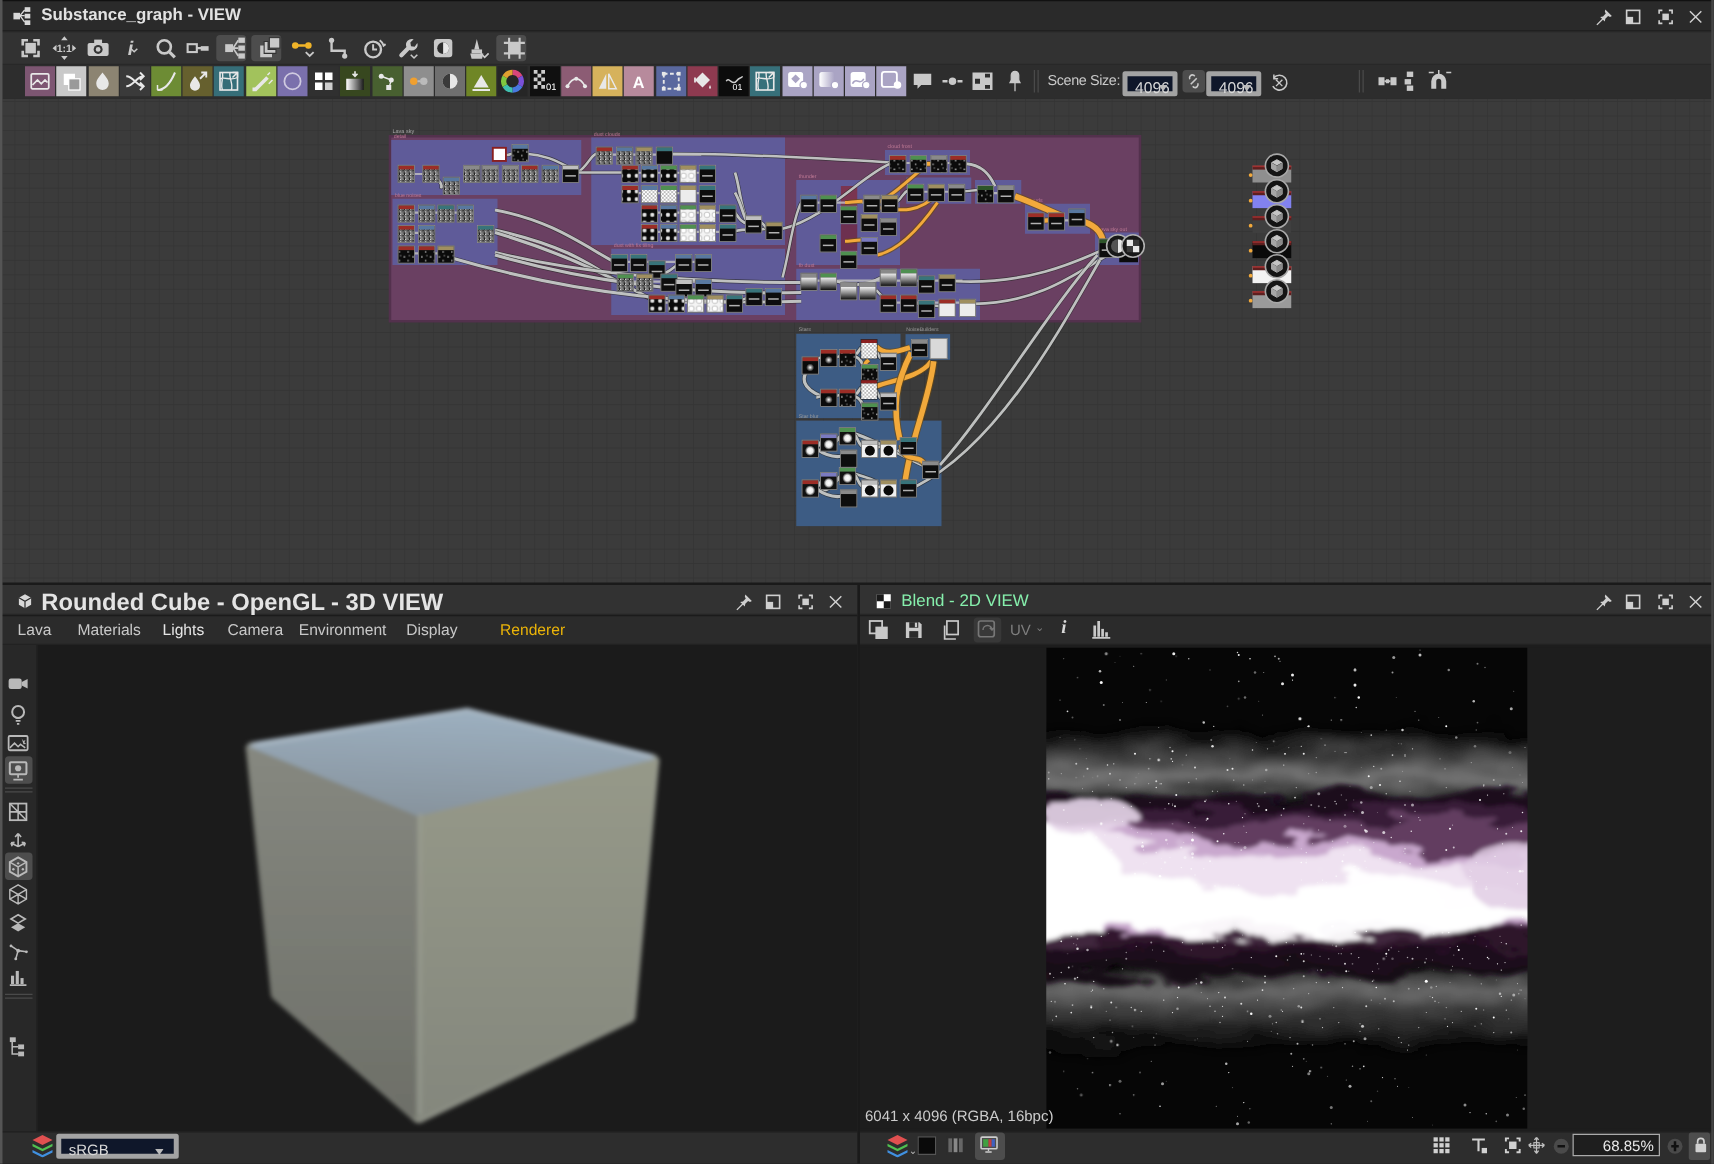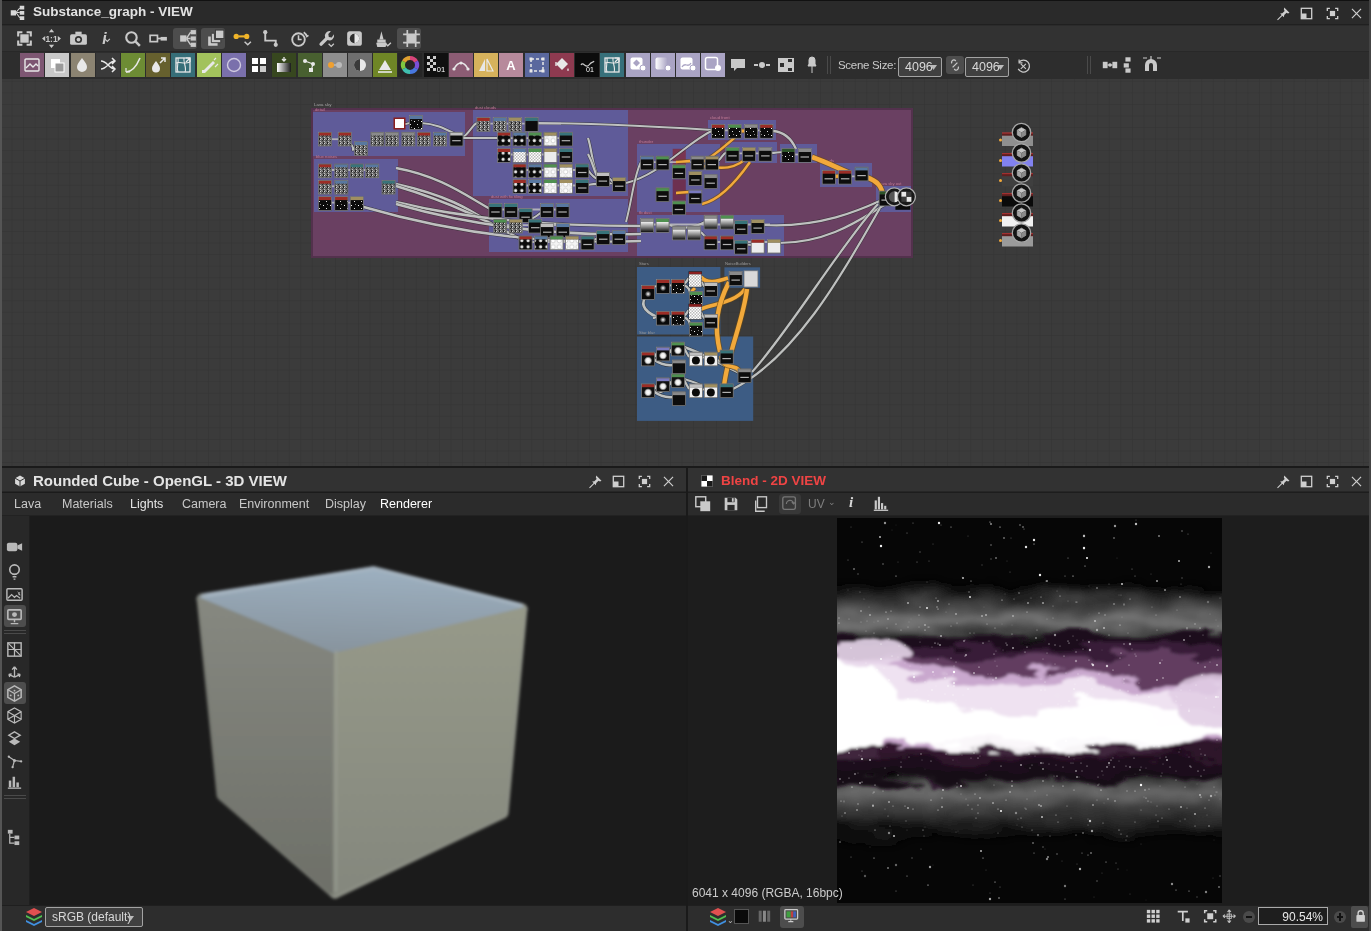--- a/index.html
+++ b/index.html
@@ -1,15 +1,15 @@
 <!DOCTYPE html>
 <html><head><meta charset="utf-8"><style>
 *{margin:0;padding:0;box-sizing:border-box}
 body{width:1371px;height:931px;background:#2b2b2b;font-family:"Liberation Sans",sans-serif;overflow:hidden;position:relative}
-.dd{position:absolute;height:20px;background:#404040;border:1px solid #a3a3a3;border-radius:2px;color:#d8d8d8;font-size:12.5px;padding:1px 6px;line-height:17px}
+.dd{position:absolute;height:20px;background:#0f172a;border:4px solid #a3a3a3;border-radius:2px;color:#d8d8d8;font-size:12.5px;padding:1px 6px;line-height:17px}
 .chv{position:absolute;right:4px;top:7px;width:7px;height:5px;background:#bbb;clip-path:polygon(0 0,100% 0,50% 100%)}
 </style></head><body>
 <div style="position:absolute;left:0;top:0;width:1371px;height:25px;background:#2a2a2a;border-top:1px solid #111;border-bottom:1px solid #202020"></div>
 <svg style="position:absolute;left:10px;top:5px" width="15" height="15" viewBox="0 0 20 20">
     <rect x="1" y="7" width="7" height="7" fill="#d8d8d8"></rect>
     <rect x="13" y="1" width="6" height="5" fill="#d8d8d8"></rect>
     <rect x="13" y="8" width="6" height="5" fill="#d8d8d8"></rect>
     <rect x="13" y="15" width="6" height="5" fill="#d8d8d8"></rect>
     <path d="M8,10 h5 M8,10 l5,-6 M8,10 l5,7" stroke="#d8d8d8" stroke-width="1.4" fill="none"></path>
   </svg>
@@ -1460,21 +1460,21 @@
     <path d="M1021.5,233.0 v4.8 l-4.2,-2.4 v-4.8 z" fill="#a5a5a5"></path>
   </svg>
 <div style="position:absolute;left:0;top:466px;width:1371px;height:2px;background:#1a1a1a"></div>
 
 <div style="position:absolute;left:0;top:468px;width:686px;height:463px;background:#1b1b1b"></div>
 <div style="position:absolute;left:0;top:468px;width:686px;height:24px;background:#323232;border-bottom:1px solid #262626"></div>
 <svg style="position:absolute;left:13px;top:474px" width="14" height="14" viewBox="0 0 20 20">
     <path d="M10,2 l7,4 v8 l-7,4 l-7,-4 V6 z" fill="#d8d8d8"></path>
     <path d="M3,6 l7,4 l7,-4 M10,10 v8" stroke="#2a2a2a" stroke-width="1.4" fill="none"></path>
   </svg>
-<span style="position:absolute;left:33px;top:472px;color:#e4e4e4;font-size:15px;font-weight:bold">Rounded Cube - OpenGL - 3D VIEW</span>
+<span style="position:absolute;left:33px;top:472px;color:#e4e4e4;font-size:19px;font-weight:bold">Rounded Cube - OpenGL - 3D VIEW</span>
 <svg style="position:absolute;left:588px;top:474px" width="15" height="15" viewBox="0 0 20 20">
     <path d="M11,2 l7,7 l-2,1 l-2,-1 l-3,3 l-0.5,3 l-2,-2 l-6,6 l-1,-1 l6,-6 l-2,-2 l3,-0.5 l3,-3 l-1,-2 z" fill="#cfcfcf"></path>
   </svg>
 <svg style="position:absolute;left:612px;top:475px" width="13" height="13" viewBox="0 0 20 20">
     <rect x="2" y="2" width="16" height="16" fill="none" stroke="#cfcfcf" stroke-width="2"></rect>
     <rect x="2" y="10" width="8" height="8" fill="#cfcfcf"></rect>
   </svg>
 <svg style="position:absolute;left:638px;top:475px" width="13" height="13" viewBox="0 0 20 20">
     <path d="M2,6 V2 h4 M14,2 h4 v4 M18,14 v4 h-4 M6,18 H2 v-4" stroke="#cfcfcf" stroke-width="2" fill="none"></path>
     <rect x="6" y="6" width="8" height="8" fill="#cfcfcf"></rect>
@@ -1482,21 +1482,21 @@
 <svg style="position:absolute;left:662px;top:475px" width="13" height="13" viewBox="0 0 20 20">
     <path d="M3,3 L17,17 M17,3 L3,17" stroke="#cfcfcf" stroke-width="1.8"></path>
   </svg>
 <div style="position:absolute;left:0;top:493px;width:686px;height:23px;background:#2b2b2b;border-bottom:1px solid #222"></div>
 <span style="position:absolute;left:14px;top:497px;color:#c8c8c8;font-size:12.5px">Lava</span>
 <span style="position:absolute;left:62px;top:497px;color:#c8c8c8;font-size:12.5px">Materials</span>
 <span style="position:absolute;left:130px;top:497px;color:#e5e5e5;font-size:12.5px">Lights</span>
 <span style="position:absolute;left:182px;top:497px;color:#c8c8c8;font-size:12.5px">Camera</span>
 <span style="position:absolute;left:239px;top:497px;color:#c8c8c8;font-size:12.5px">Environment</span>
 <span style="position:absolute;left:325px;top:497px;color:#c8c8c8;font-size:12.5px">Display</span>
-<span style="position:absolute;left:380px;top:497px;color:#ffffff;font-size:12.5px">Renderer</span>
+<span style="position:absolute;left:400px;top:497px;color:#eab308;font-size:12.5px">Renderer</span>
 <svg width="686" height="389" viewBox="0 516 686 389" style="position:absolute;left:0;top:516px">
 <defs>
 <linearGradient id="ctop" x1="0.5" y1="0" x2="0.35" y2="1">
         <stop offset="0" stop-color="#9cafbf"></stop>
         <stop offset="1" stop-color="#87939d"></stop>
       </linearGradient>
 <linearGradient id="cleft" x1="0" y1="0" x2="0" y2="1">
         <stop offset="0" stop-color="#868880"></stop>
         <stop offset="1" stop-color="#6d6f68"></stop>
       </linearGradient>
@@ -1597,21 +1597,21 @@
 
 <div style="position:absolute;left:688px;top:468px;width:683px;height:463px;background:#1d1d1d">
  <div style="position:absolute;left:0;top:0;width:683px;height:24px;background:#323232;border-bottom:1px solid #262626"></div>
  <div style="position:absolute;left:0;top:25px;width:683px;height:23px;background:#2b2b2b;border-bottom:1px solid #222"></div>
 </div>
 <svg style="position:absolute;left:700px;top:474px" width="14" height="14" viewBox="0 0 20 20">
     <rect x="2" y="2" width="16" height="16" fill="#ffffff"></rect>
     <rect x="2" y="2" width="8" height="8" fill="#1a1a1a"></rect>
     <rect x="10" y="10" width="8" height="8" fill="#1a1a1a"></rect>
   </svg>
-<span style="position:absolute;left:721px;top:473px;color:#ef4444;font-size:13.5px;font-weight:bold">Blend - 2D VIEW</span>
+<span style="position:absolute;left:721px;top:473px;color:#86efac;font-size:13.5px;font-weight:normal">Blend - 2D VIEW</span>
 <svg style="position:absolute;left:1276px;top:474px" width="15" height="15" viewBox="0 0 20 20">
     <path d="M11,2 l7,7 l-2,1 l-2,-1 l-3,3 l-0.5,3 l-2,-2 l-6,6 l-1,-1 l6,-6 l-2,-2 l3,-0.5 l3,-3 l-1,-2 z" fill="#cfcfcf"></path>
   </svg>
 <svg style="position:absolute;left:1300px;top:475px" width="13" height="13" viewBox="0 0 20 20">
     <rect x="2" y="2" width="16" height="16" fill="none" stroke="#cfcfcf" stroke-width="2"></rect>
     <rect x="2" y="10" width="8" height="8" fill="#cfcfcf"></rect>
   </svg>
 <svg style="position:absolute;left:1326px;top:475px" width="13" height="13" viewBox="0 0 20 20">
     <path d="M2,6 V2 h4 M14,2 h4 v4 M18,14 v4 h-4 M6,18 H2 v-4" stroke="#cfcfcf" stroke-width="2" fill="none"></path>
     <rect x="6" y="6" width="8" height="8" fill="#cfcfcf"></rect>
@@ -2493,21 +2493,21 @@
 <svg style="position:absolute;left:1203px;top:909px" width="17" height="17" viewBox="0 0 20 20">
     <path d="M2,5 V2 h3 M12,2 h3 v3 M15,12 v3 h-3 M5,15 H2 v-3" stroke="#d0d0d0" stroke-width="1.8" fill="none"></path>
     <rect x="5" y="5" width="7" height="7" fill="#d0d0d0"></rect>
   </svg>
 <svg style="position:absolute;left:1222px;top:909px" width="17" height="17" viewBox="0 0 20 20">
     <path d="M8.5,1 v15 M1,8.5 h15 M8.5,1 l-2,2.5 M8.5,1 l2,2.5 M8.5,16 l-2,-2.5 M8.5,16 l2,-2.5 M1,8.5 l2.5,-2 M1,8.5 l2.5,2 M16,8.5 l-2.5,-2 M16,8.5 l-2.5,2" stroke="#c0c0c0" stroke-width="1.2" fill="none"></path>
     <rect x="6" y="6" width="5" height="5" fill="none" stroke="#c0c0c0"></rect>
   </svg>
 <div style="position:absolute;left:1243px;top:911px;width:12px;height:12px;background:#4a4a4a;border-radius:6px"></div>
 <div style="position:absolute;left:1246px;top:916px;width:6px;height:2px;background:#111"></div>
-<div style="position:absolute;left:1258px;top:907px;width:70px;height:18px;background:#1e1e1e;border:1px solid #aaa;color:#e8e8e8;font-size:12px;text-align:right;padding-right:4px;line-height:18px">90.54%</div>
+<div style="position:absolute;left:1258px;top:907px;width:70px;height:18px;background:#1e1e1e;border:1px solid #aaa;color:#e8e8e8;font-size:12px;text-align:right;padding-right:4px;line-height:18px">68.85%</div>
 <div style="position:absolute;left:1334px;top:911px;width:12px;height:12px;background:#4a4a4a;border-radius:6px"></div>
 <div style="position:absolute;left:1337px;top:916px;width:6px;height:2px;background:#111"></div>
 <div style="position:absolute;left:1339px;top:913px;width:2px;height:8px;background:#111"></div>
 <div style="position:absolute;left:1351px;top:906px;width:17px;height:22px;background:#4d4d4d;border-radius:2px"></div>
 <svg style="position:absolute;left:1353px;top:909px" width="17" height="17" viewBox="0 0 20 20">
     <rect x="4" y="7" width="10" height="8" rx="1" fill="#d0d0d0"></rect>
     <path d="M6,7 V5 a3,3 0 0 1 6,0 v2" stroke="#d0d0d0" stroke-width="1.6" fill="none"></path>
   </svg>
 
 <div style="position:absolute;left:0;top:0;width:2px;height:931px;background:#555"></div>

